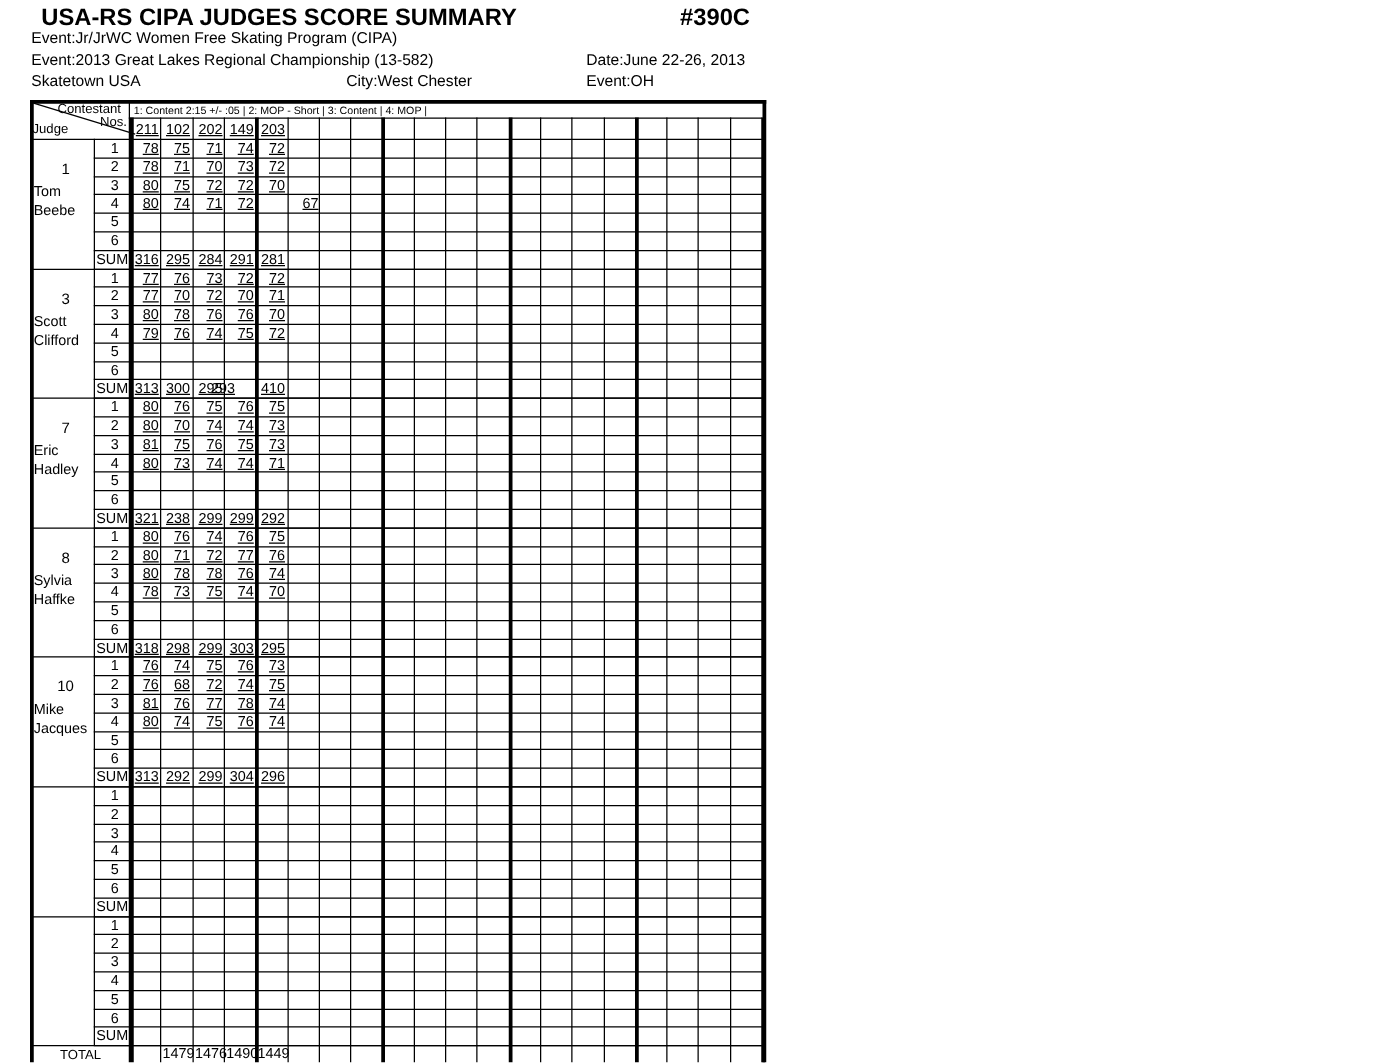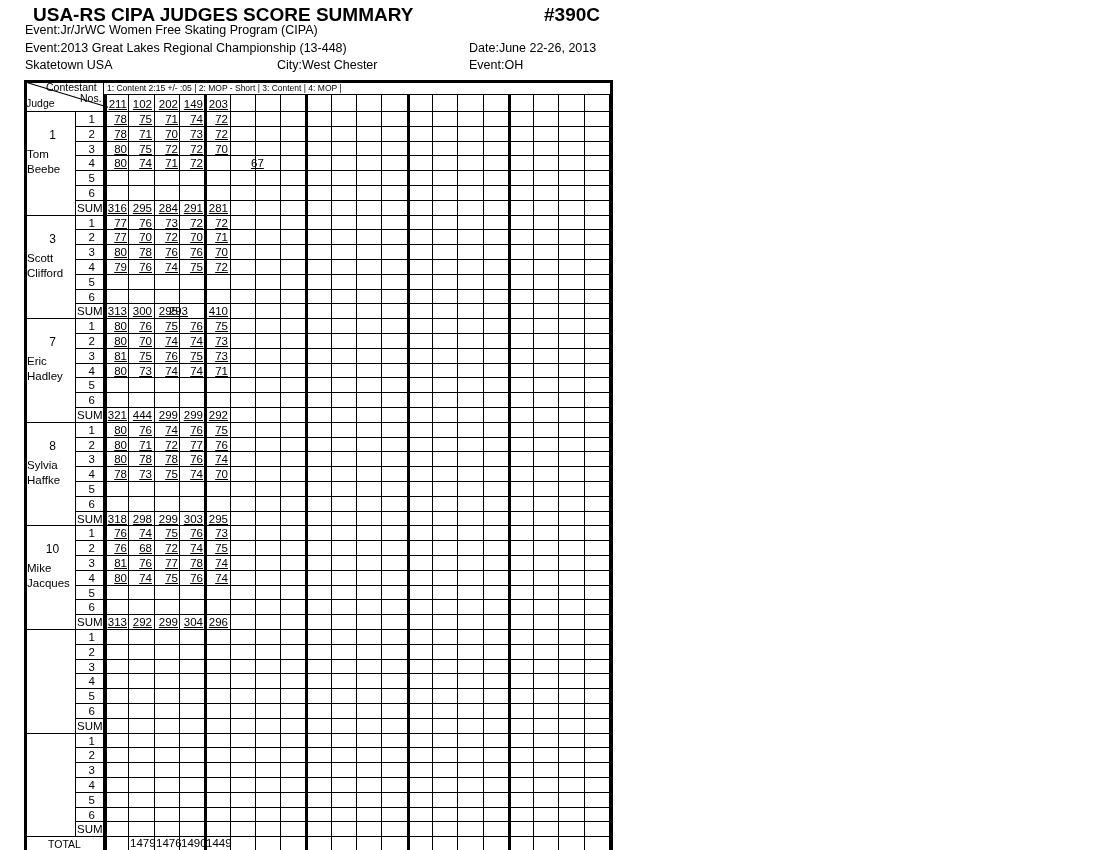--- a/index.html
+++ b/index.html
@@ -24,21 +24,21 @@
 </head>
 <body>
 
 <div class="title">USA-RS CIPA JUDGES SCORE SUMMARY</div>
 <div class="formno">#390C</div>
 
 <div class="meta" style="left:25px;top:23px;">
   <b>Event:</b><span>Jr/JrWC Women Free Skating Program  (CIPA)</span>
 </div>
 <div class="meta" style="left:25px;top:41px;">
-  <b>Event:</b><span>2013 Great Lakes Regional Championship (13-448)</span>
+  <b>Event:</b><span>2013 Great Lakes Regional Championship (13-582)</span>
 </div>
 <div class="meta" style="left:469px;top:41px;">
   <b>Date:</b><span>June 22-26, 2013</span>
 </div>
 <div class="meta" style="left:25px;top:58px;">Skatetown USA</div>
 <div class="meta" style="left:277px;top:58px;">
   <b>City:</b><span>West Chester</span>
 </div>
 <div class="meta" style="left:469px;top:58px;">
   <b>Event:</b><span>OH</span>
@@ -106,21 +106,21 @@
     <div class="cell" style="left: 129px; top: 143px; width: 25px;">75</div>
     <div class="cell" style="left: 155px; top: 143px; width: 25px;">72</div>
     <div class="cell" style="left: 180px; top: 143px; width: 25px;">72</div>
     <div class="cell" style="left: 205px; top: 143px; width: 25px;">70</div>
     <div class="hline" style="left: 75px; top: 170px; width: 535px;"></div>
     <div class="nos" style="left: 75px; top: 157px; width: 28px; padding-right: 8px; text-align: right; padding-left: 0px;">4</div>
     <div class="cell" style="left: 104px; top: 157px; width: 25px;">80</div>
     <div class="cell" style="left: 129px; top: 157px; width: 25px;">74</div>
     <div class="cell" style="left: 155px; top: 157px; width: 25px;">71</div>
     <div class="cell" style="left: 180px; top: 157px; width: 25px;">72</div>
-    <div class="cell" style="left: 214px; top: 157px; width: 25px; padding-left: 37px;">67</div>
+    <div class="cell" style="left: 205px; top: 157px; width: 25px; padding-left: 37px;">67</div>
     <div class="hline" style="left: 75px; top: 185px; width: 535px;"></div>
     <div class="nos" style="left: 75px; top: 172px; width: 28px; padding-right: 8px; text-align: right; padding-left: 0px;">5</div>
     <div class="cell" style="left: 104px; top: 172px; width: 25px;"></div>
     <div class="cell" style="left: 129px; top: 172px; width: 25px;"></div>
     <div class="cell" style="left: 155px; top: 172px; width: 25px;"></div>
     <div class="cell" style="left: 180px; top: 172px; width: 25px;"></div>
     <div class="cell" style="left: 205px; top: 172px; width: 25px;"></div>
     <div class="hline" style="left: 75px; top: 200px; width: 535px;"></div>
     <div class="nos" style="left: 75px; top: 187px; width: 28px; padding-right: 8px; text-align: right; padding-left: 0px;">6</div>
     <div class="cell" style="left: 104px; top: 187px; width: 25px;"></div>
@@ -230,21 +230,21 @@
     <div class="hline" style="left: 75px; top: 407px; width: 535px;"></div>
     <div class="nos" style="left: 75px; top: 394px; width: 28px; padding-right: 8px; text-align: right; padding-left: 0px;">6</div>
     <div class="cell" style="left: 104px; top: 394px; width: 25px;"></div>
     <div class="cell" style="left: 129px; top: 394px; width: 25px;"></div>
     <div class="cell" style="left: 155px; top: 394px; width: 25px;"></div>
     <div class="cell" style="left: 180px; top: 394px; width: 25px;"></div>
     <div class="cell" style="left: 205px; top: 394px; width: 25px;"></div>
     <div class="hline" style="left: 75px; top: 422px; width: 535px;"></div>
     <div class="nos" style="left: 75px; top: 409px; width: 28px; padding-right: 0px; text-align: left; padding-left: 2px;">SUM</div>
     <div class="cell" style="left: 104px; top: 409px; width: 25px;">321</div>
-    <div class="cell" style="left: 129px; top: 409px; width: 25px;">444</div>
+    <div class="cell" style="left: 129px; top: 409px; width: 25px;">238</div>
     <div class="cell" style="left: 155px; top: 409px; width: 25px;">299</div>
     <div class="cell" style="left: 180px; top: 409px; width: 25px;">299</div>
     <div class="cell" style="left: 205px; top: 409px; width: 25px;">292</div>
     <div class="hline" style="left: 24px; top: 422px; width: 586px;"></div>
     <div class="judge-num" style="left: 27px; top: 439px;">8</div>
     <div class="judge-name" style="left: 27px; top: 458px;">Sylvia</div>
     <div class="judge-name" style="left: 27px; top: 473px;">Haffke</div>
     <div class="hline" style="left: 75px; top: 437px; width: 535px;"></div>
     <div class="nos" style="left: 75px; top: 424px; width: 28px; padding-right: 8px; text-align: right; padding-left: 0px;">1</div>
     <div class="cell" style="left: 104px; top: 424px; width: 25px;">80</div>

